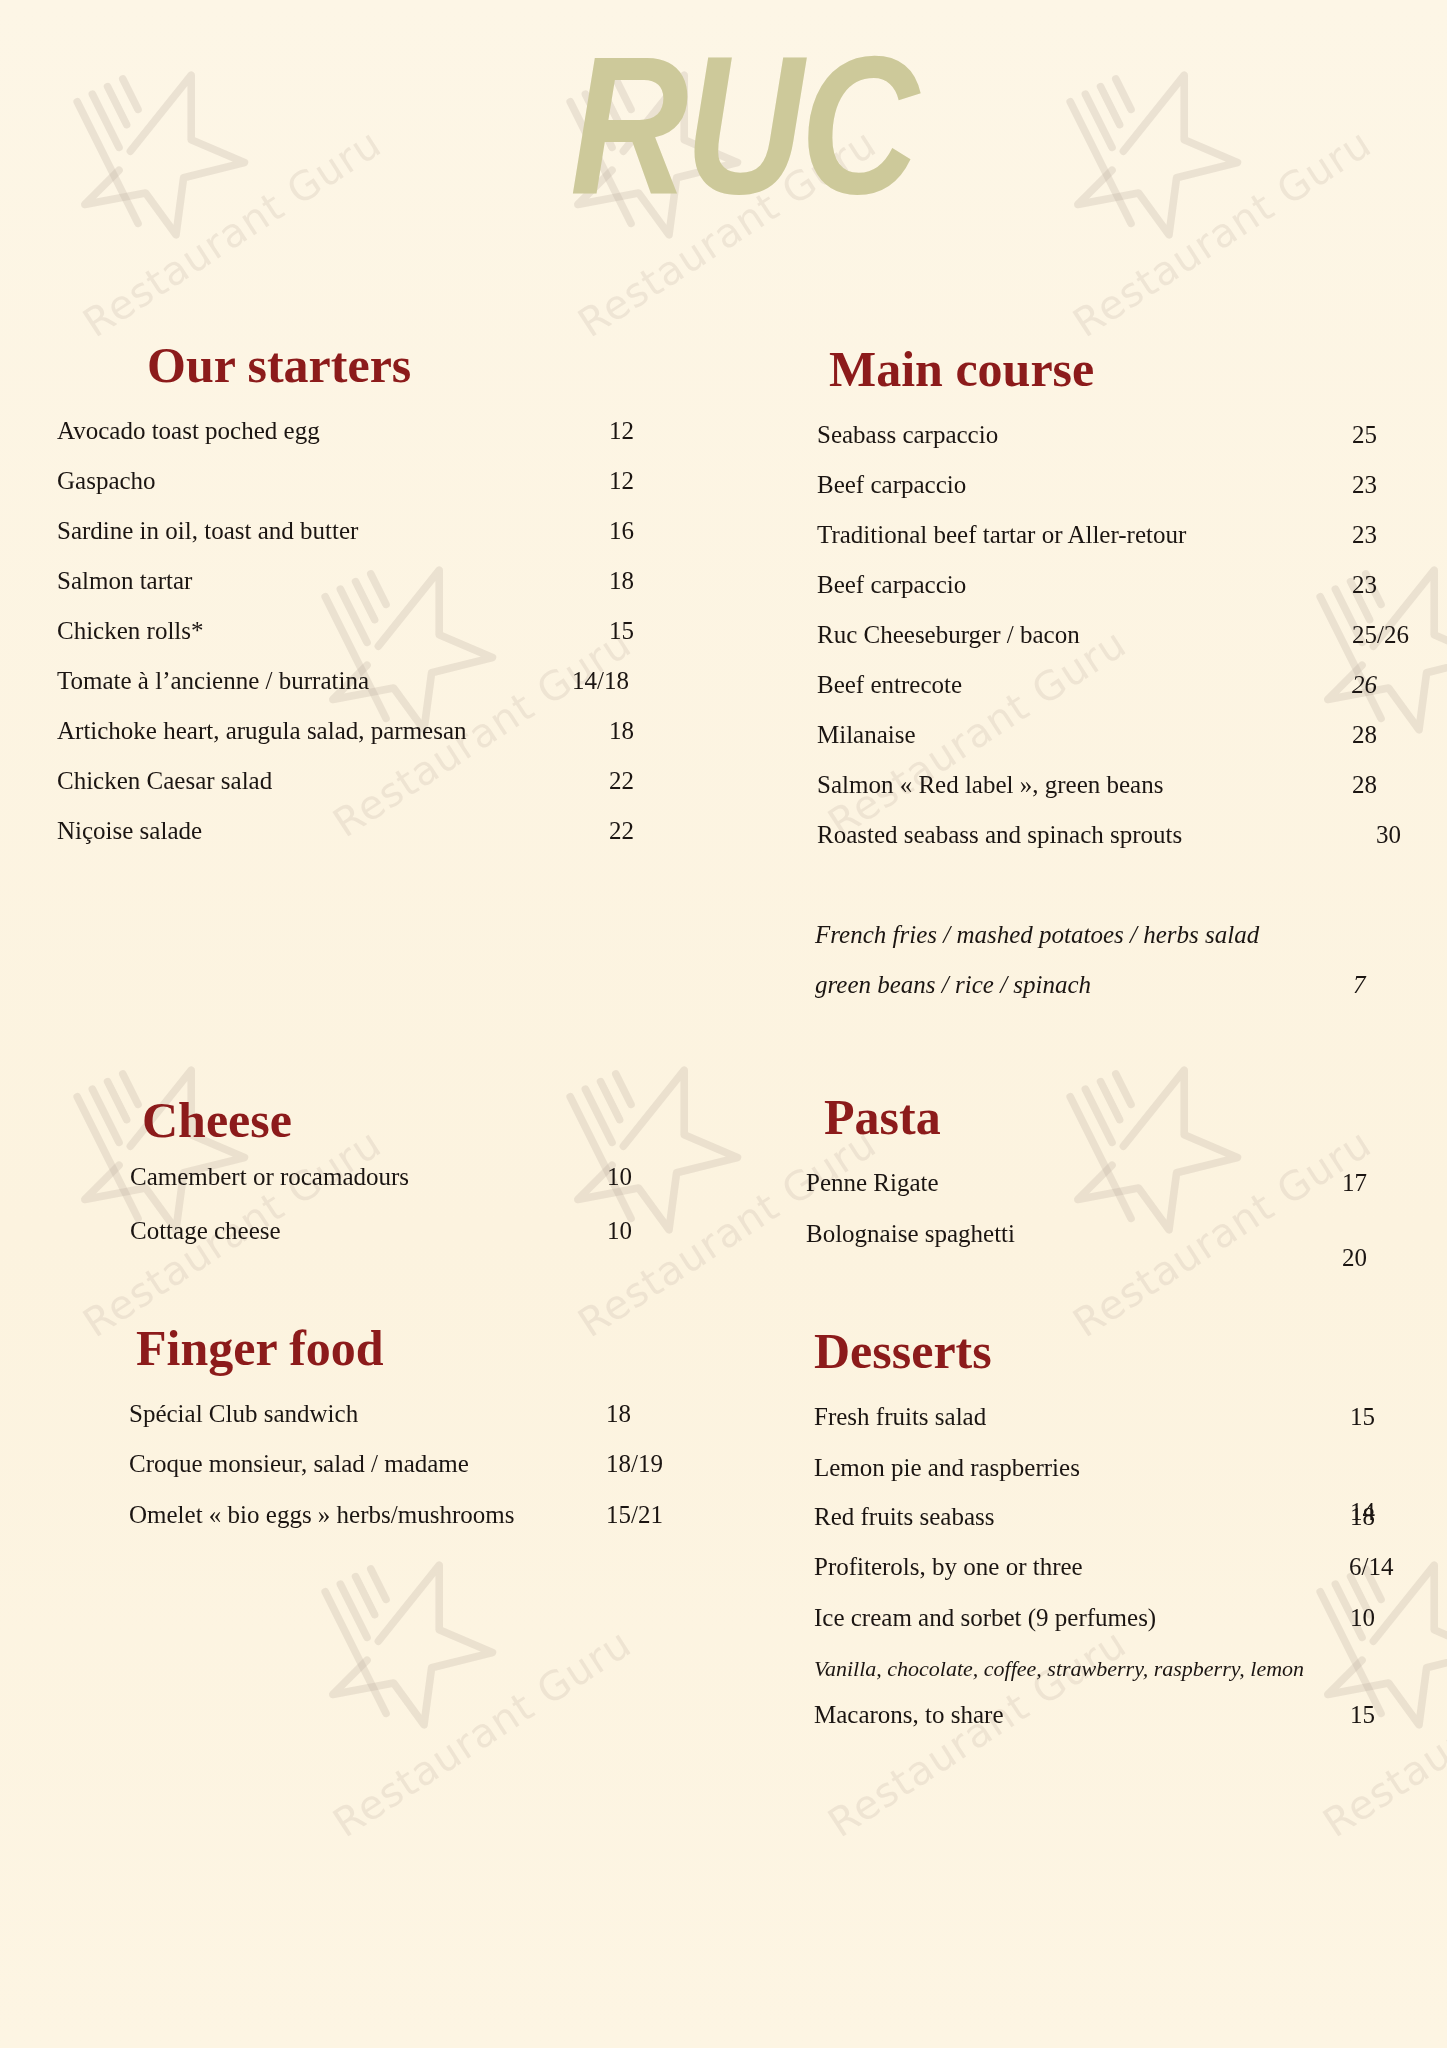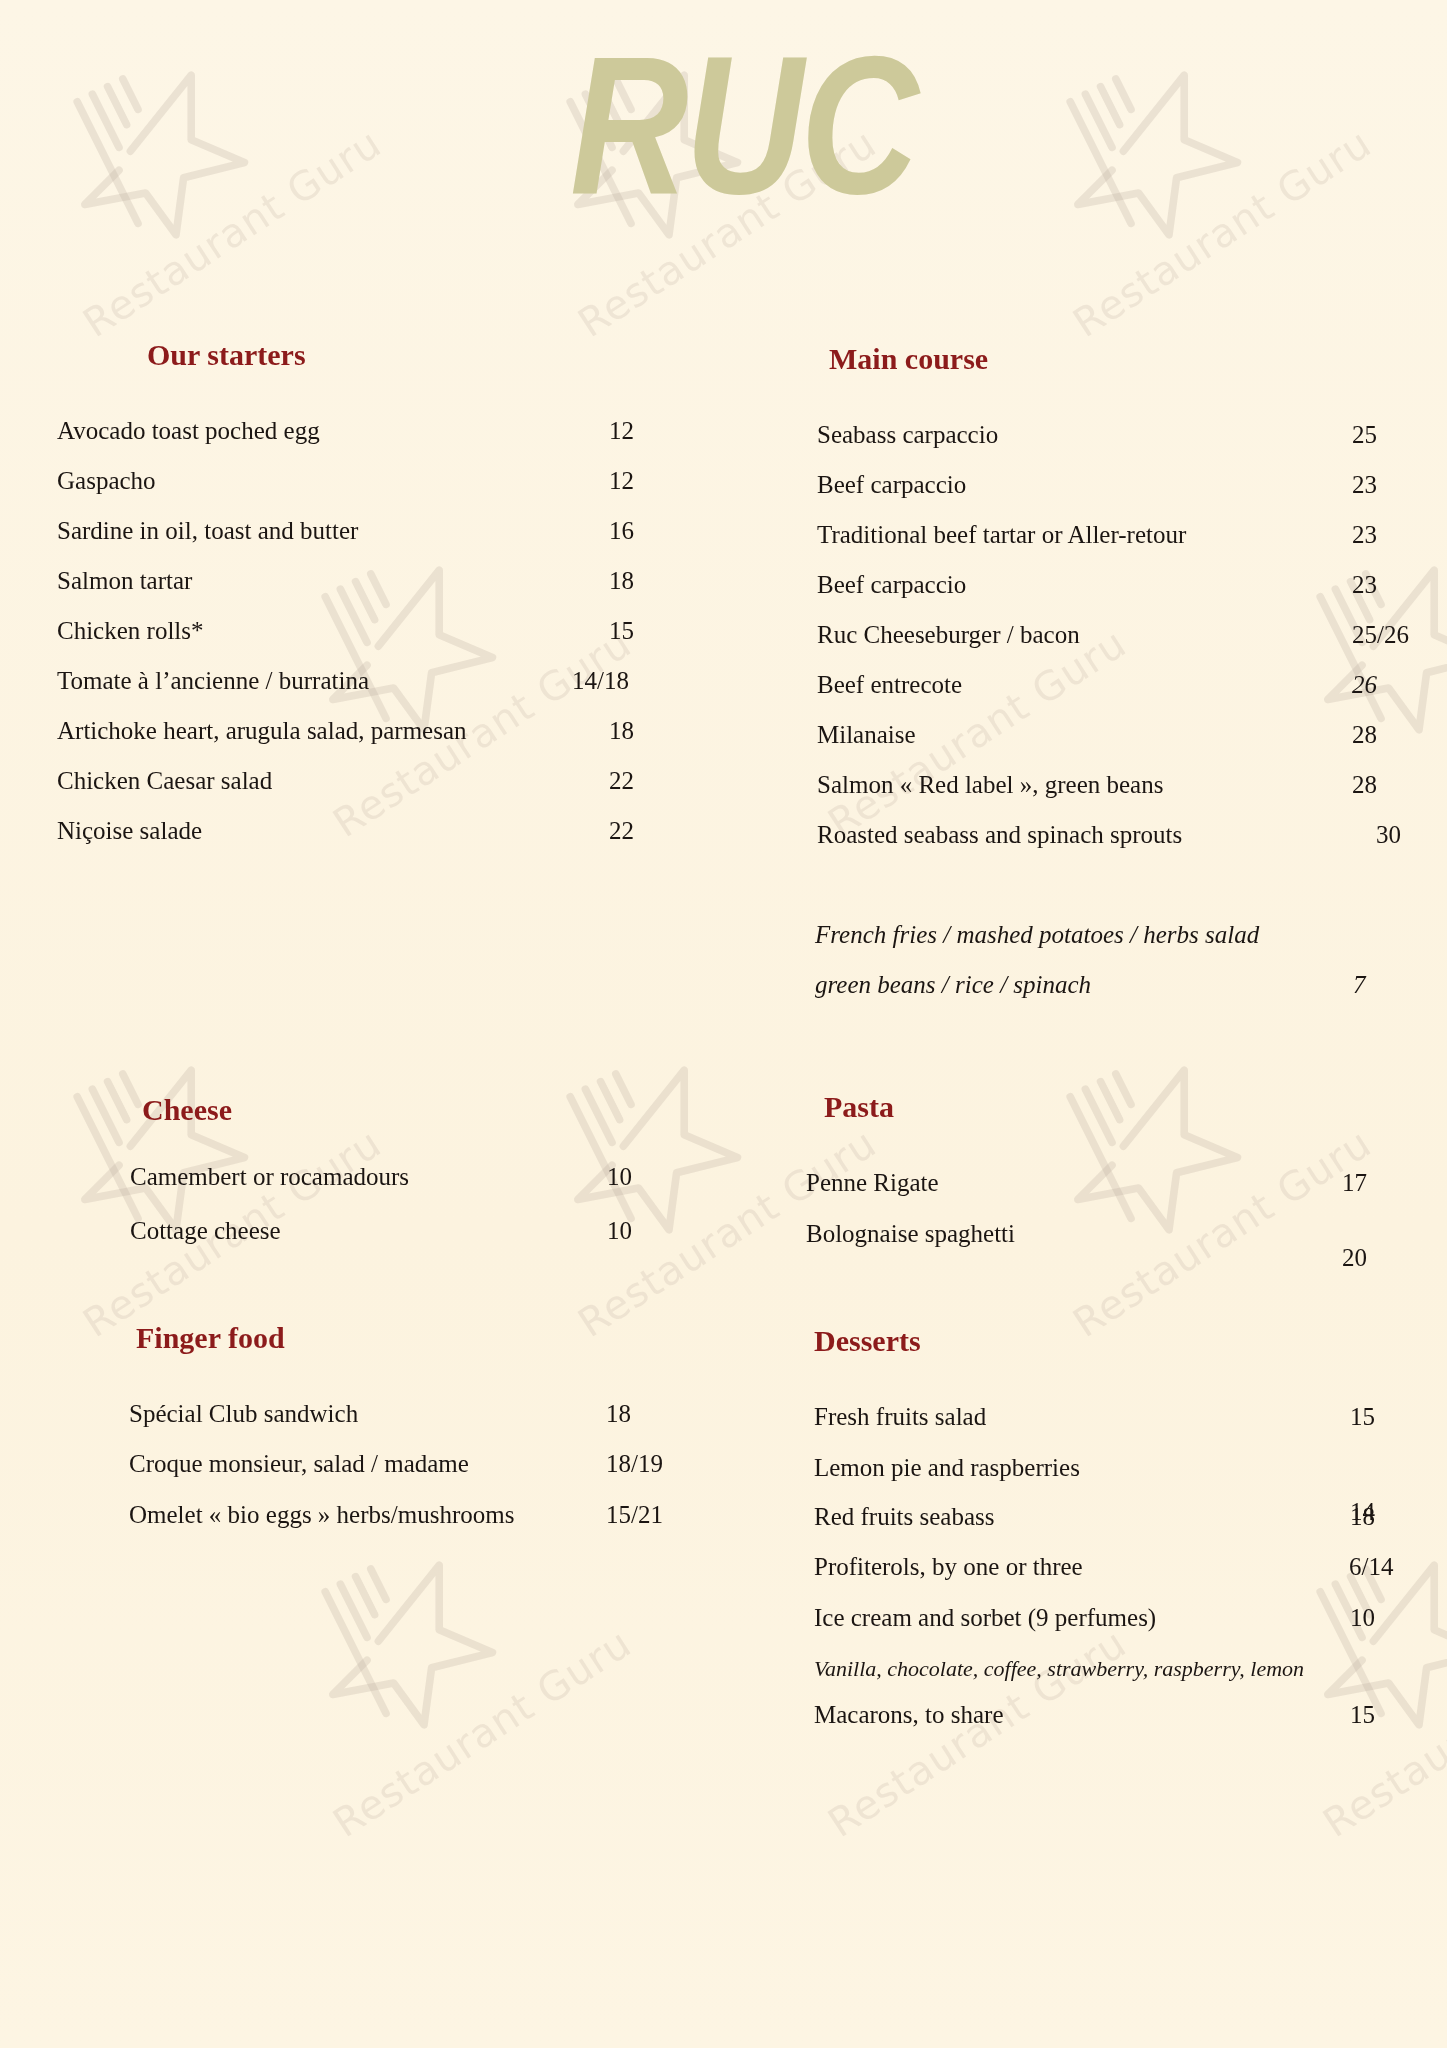--- a/index.html
+++ b/index.html
@@ -21,21 +21,21 @@
   .logo {
     position:absolute; left:578px; top:40px; width:330px; height:170px;
     display:flex; align-items:center; justify-content:center;font-style:italic;
   }
   .logo span {
     font-family:"Liberation Sans", "DejaVu Sans", sans-serif; font-weight:bold;
     font-size:200px; line-height:1; color:#cdc99a; letter-spacing:-4px;
     transform:scaleX(0.82) scaleY(0.98); display:inline-block;
   }
   .heading {
-    position:absolute; font-weight:bold; font-size:30px; color:#8c1b1b; margin:0; line-height:1;
+    position:absolute; font-weight:bold; font-size:50px; color:#8c1b1b; margin:0; line-height:1;
     white-space:nowrap;
   }
   .row { position:absolute; font-size:25px; line-height:30px; white-space:nowrap; }
   .row .name { position:absolute; left:0; top:0; }
   .row .price { position:absolute; top:0; }
   .italic { font-style:italic; }
 </style>
 </head>
 <body>
 

